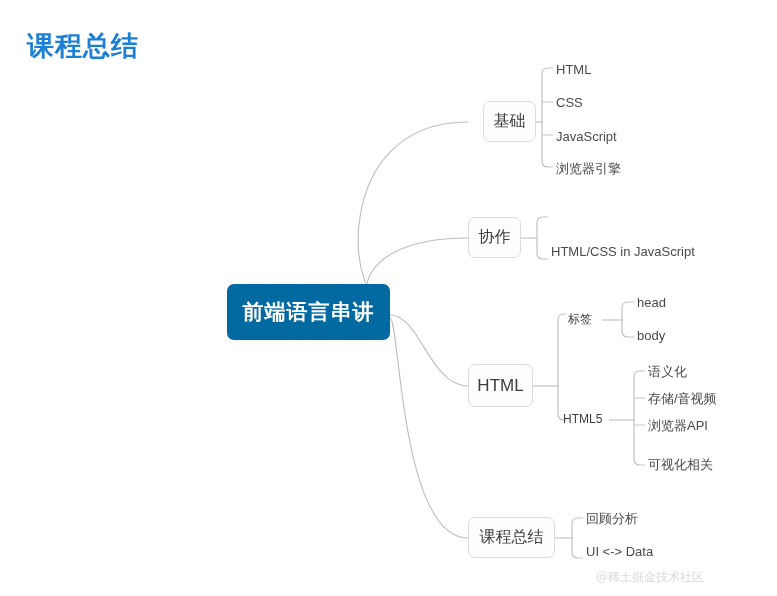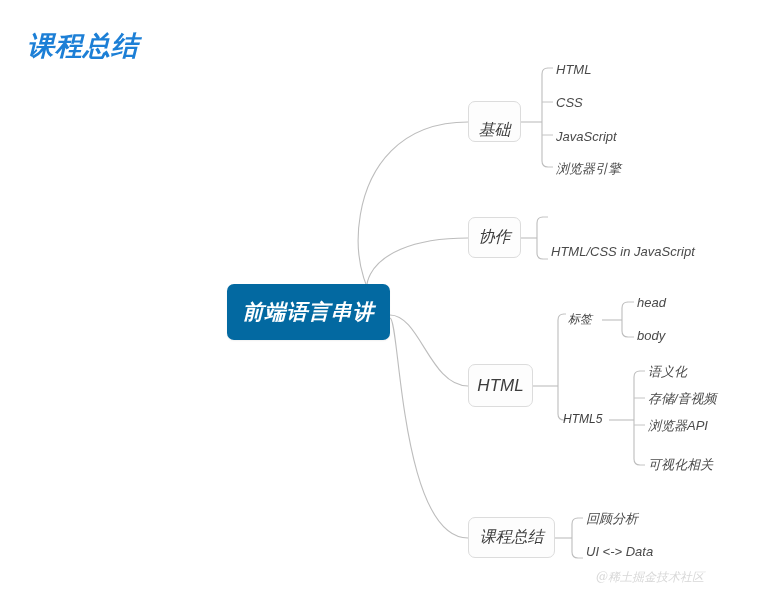--- a/index.html
+++ b/index.html
@@ -3,21 +3,21 @@
 <meta charset="utf-8">
 <style>
   html,body{margin:0;padding:0;}
   body{
     width:777px;height:596px;
     background:#ffffff;
     font-family:"Liberation Sans","DejaVu Sans",sans-serif;
     overflow:hidden;
     position:relative;
   }
-  #stage{position:absolute;left:0;top:0;width:660px;height:596px;font-style:italic;}
+  #stage{position:absolute;left:0;top:0;width:660px;height:596px;}
 
   
   .page-title{
     position:absolute;left:27px;top:28px;
     font-size:27px;font-weight:bold;
     color:#1c7fd6;
     letter-spacing:1px;
     white-space:nowrap;
   }
 
@@ -47,21 +47,21 @@
     border:1px solid #dcdcdc;
     border-radius:7px;
     display:flex;align-items:center;justify-content:center;
     color:#3d3d3d;
     white-space:nowrap;
     box-sizing:border-box;
   }
   .node-box.cn{font-size:16px;}
   .node-box.en{font-size:17px;}
 
-  .nb-jichu   {left:468px;top:101px;width:53px;height:41px;align-items:flex-end;}
+  .nb-jichu   {left:483px;top:101px;width:53px;height:41px;}
   .nb-xiezuo  {left:468px;top:217px;width:53px;height:41px;}
   .nb-html    {left:468px;top:364px;width:65px;height:43px;}
   .nb-tuozhan {left:468px;top:517px;width:87px;height:41px;}
 
   
   .txt-node{
     position:absolute;
     color:#4a4a4a;
     white-space:nowrap;
     font-size:13px;

